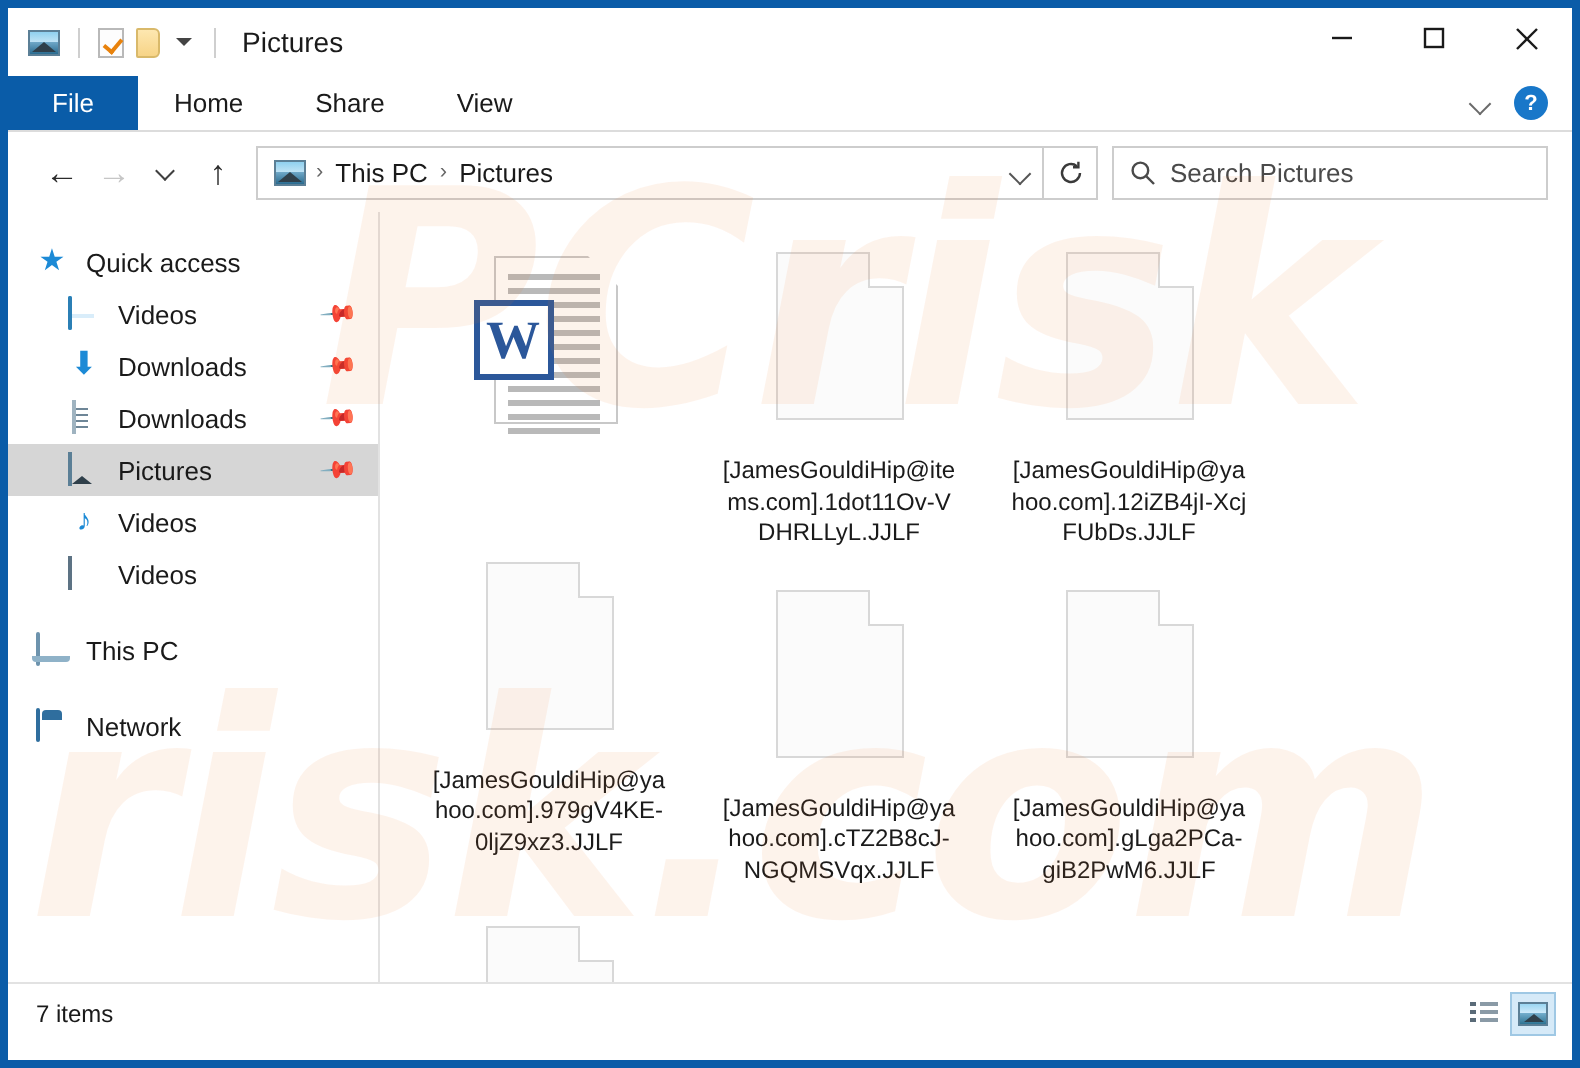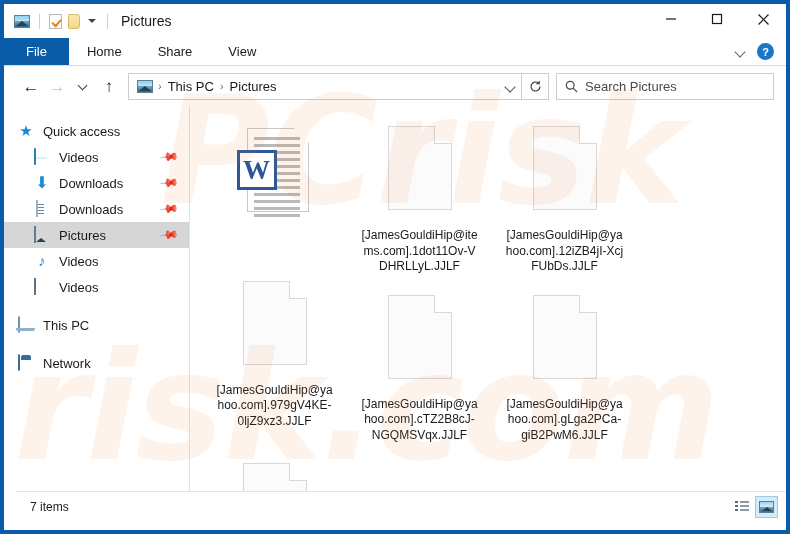--- a/index.html
+++ b/index.html
@@ -523,21 +523,20 @@
   
   .statusbar {
     height: 30px;
     border-top: 1px solid #e2e2e2;
     display: flex;
     align-items: center;
     padding: 0 8px 0 14px;
     background: #ffffff;
     position: relative;
     z-index: 6;
-    margin-left: 12px;
   }
   .status-text {
     font-size: 12px;
     color: #1a1a1a;
   }
   .view-btns {
     margin-left: auto;
     display: flex;
     gap: 2px;
     align-items: center;

